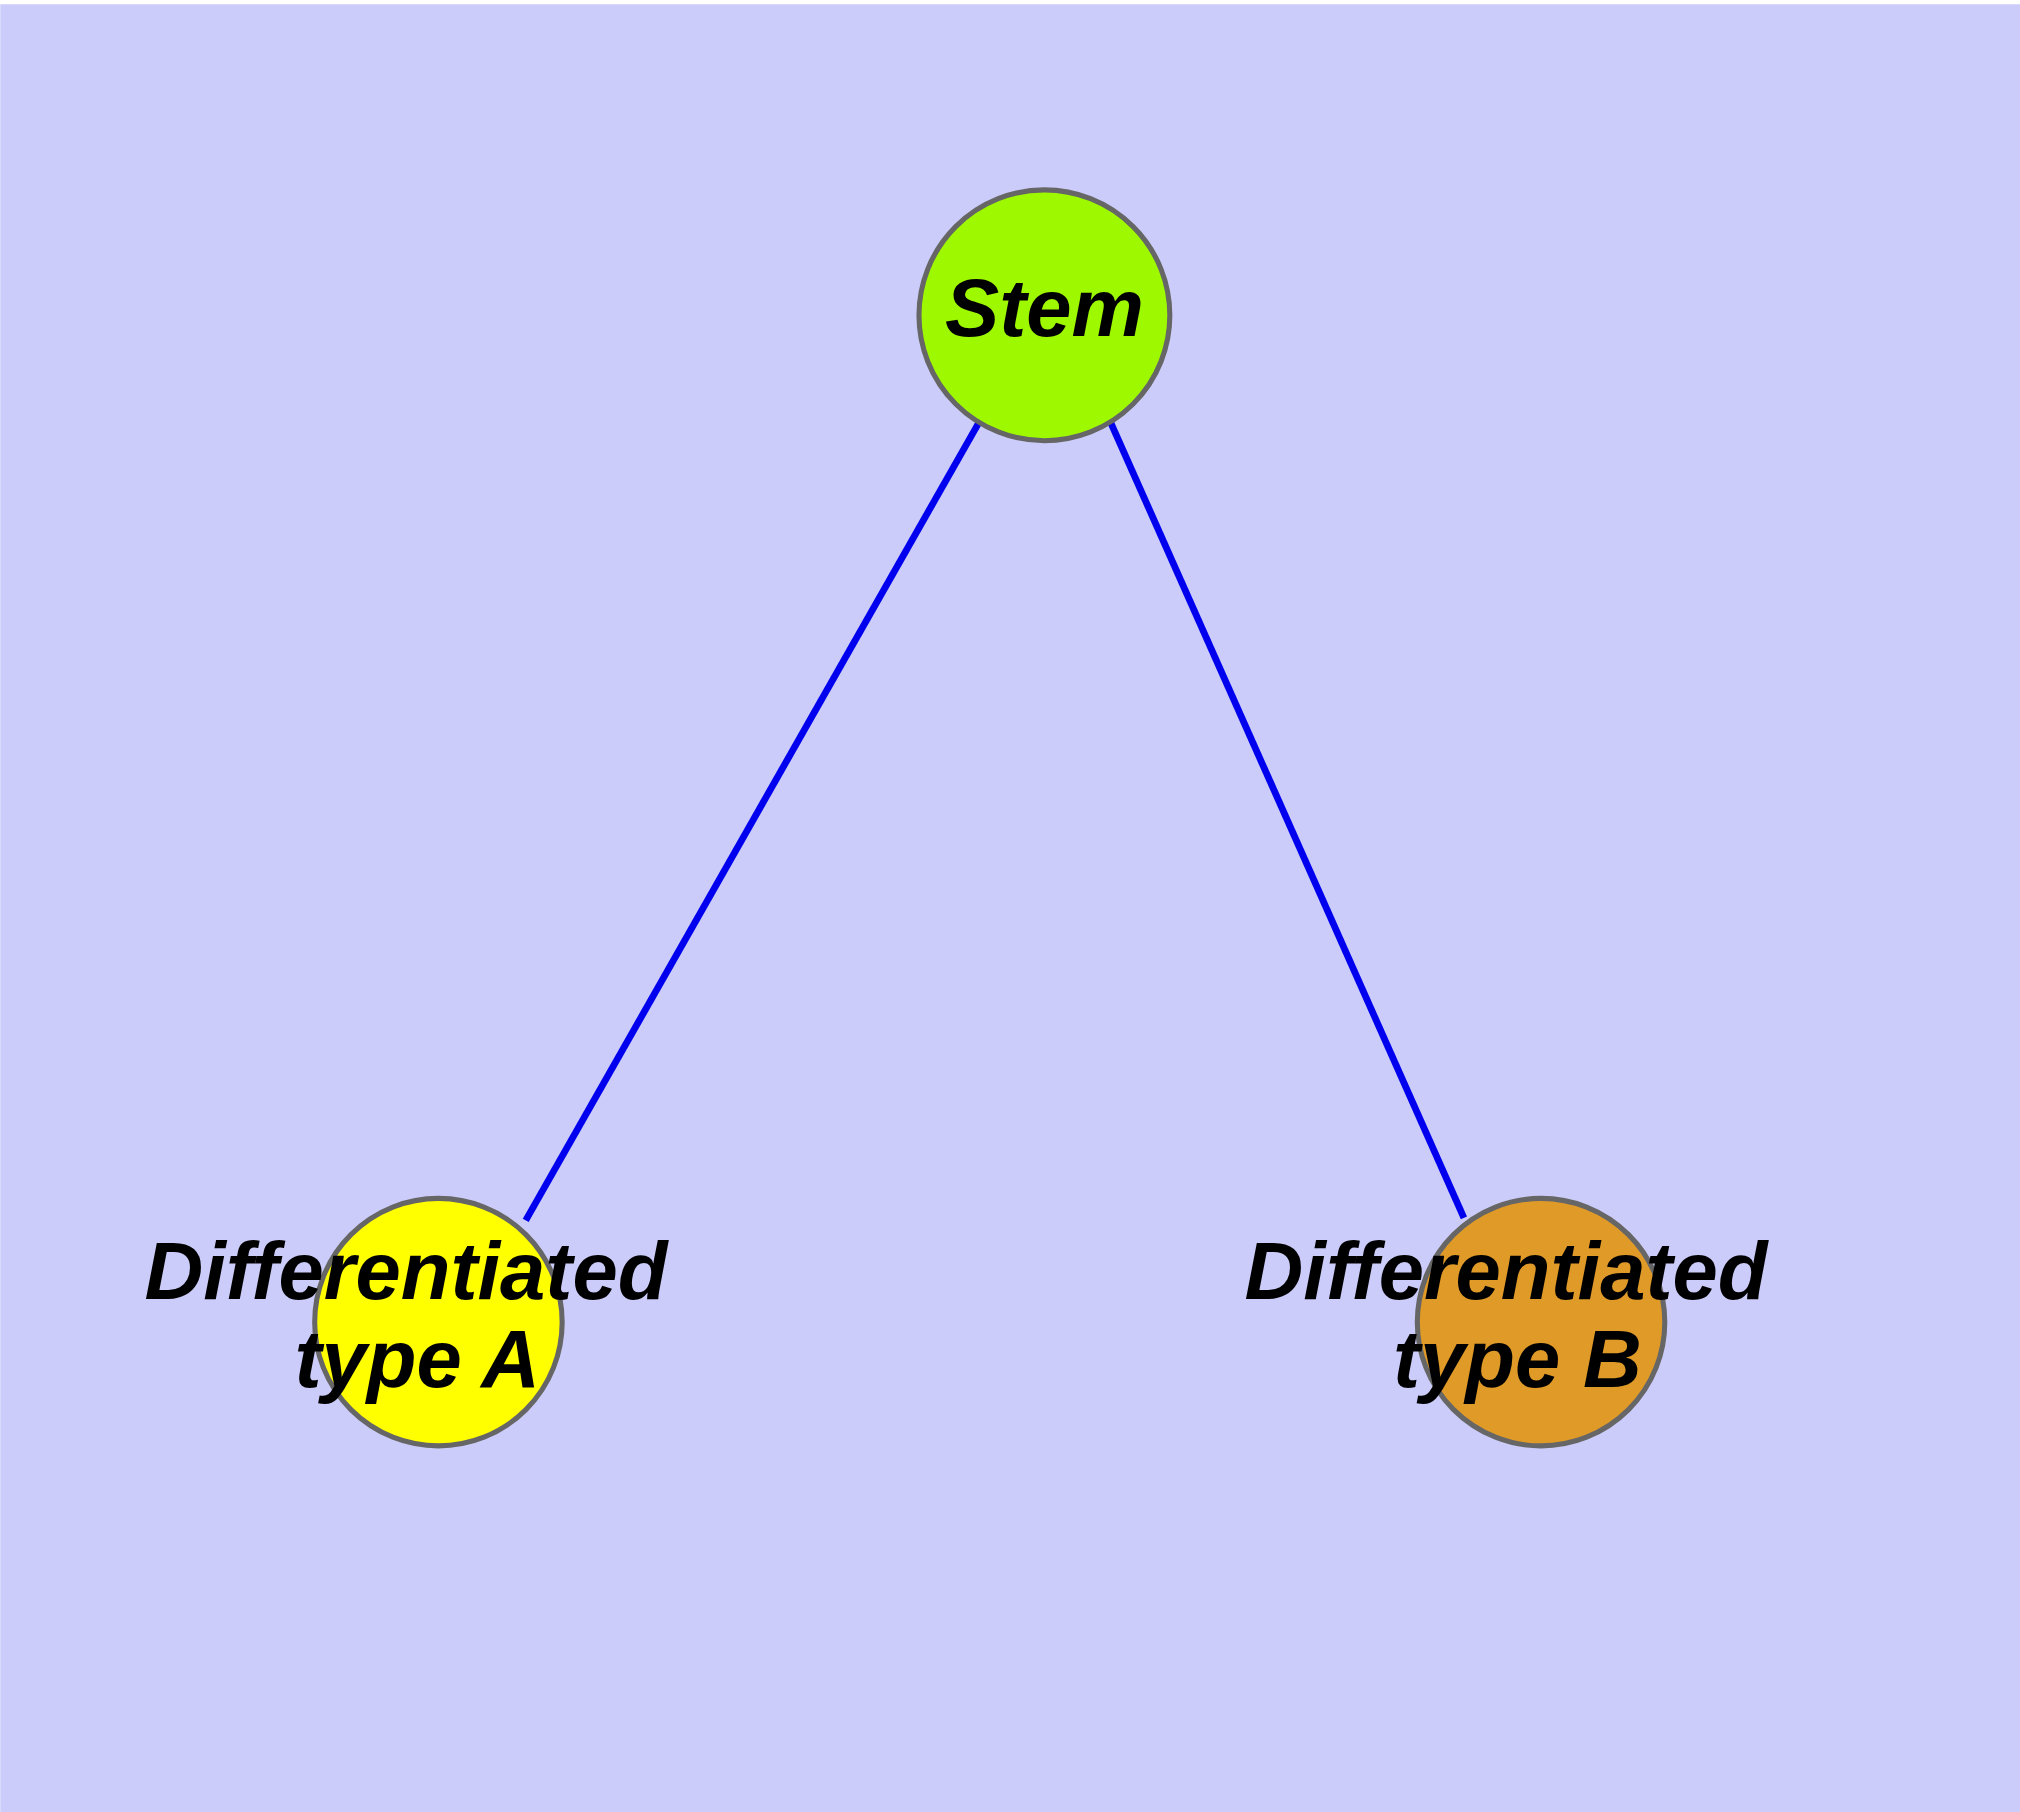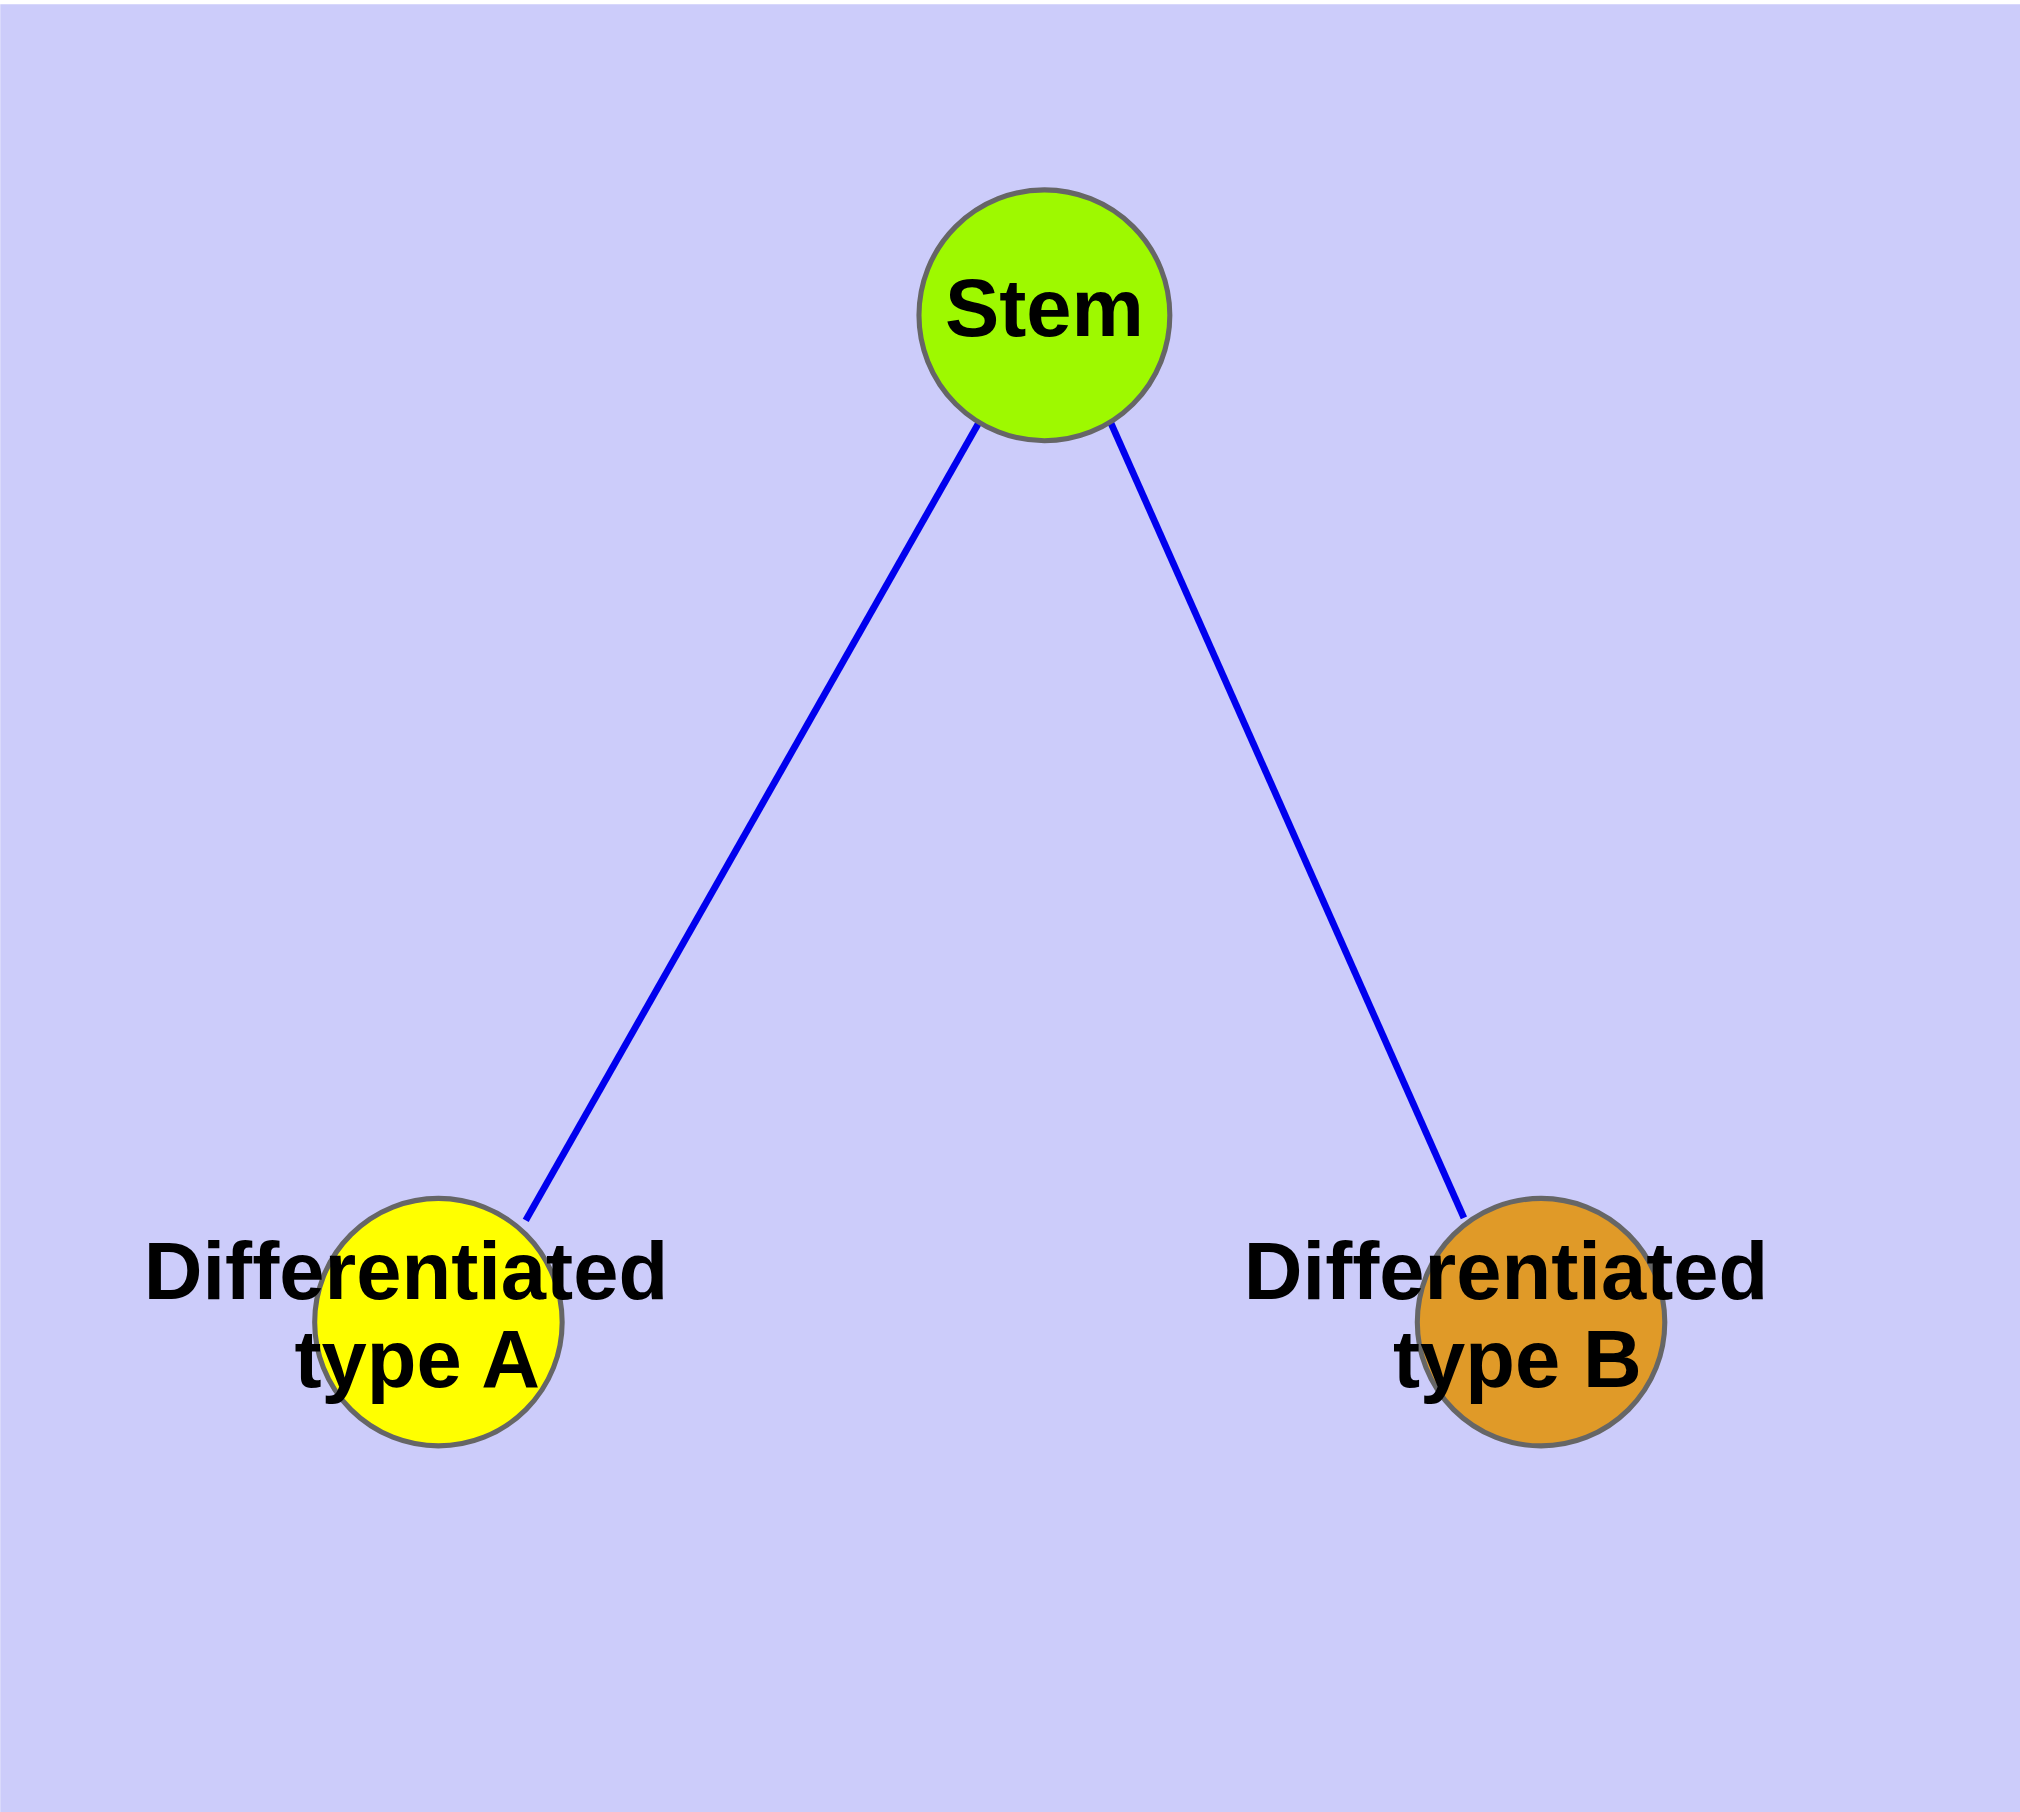--- a/index.html
+++ b/index.html
@@ -12,20 +12,21 @@
     width: 2021px;
     height: 1812px;
     overflow: hidden;
     font-family: "Liberation Sans", sans-serif;
   }
   #canvas-root {
     position: relative;
     width: 2021px;
     height: 1812px;
     background: #ffffff;
+    font-style: italic;
   }
   #graph-svg {
     position: absolute;
     top: 0;
     left: 0;
     width: 2021px;
     height: 1812px;
     display: block;
   }
   .node-label,

